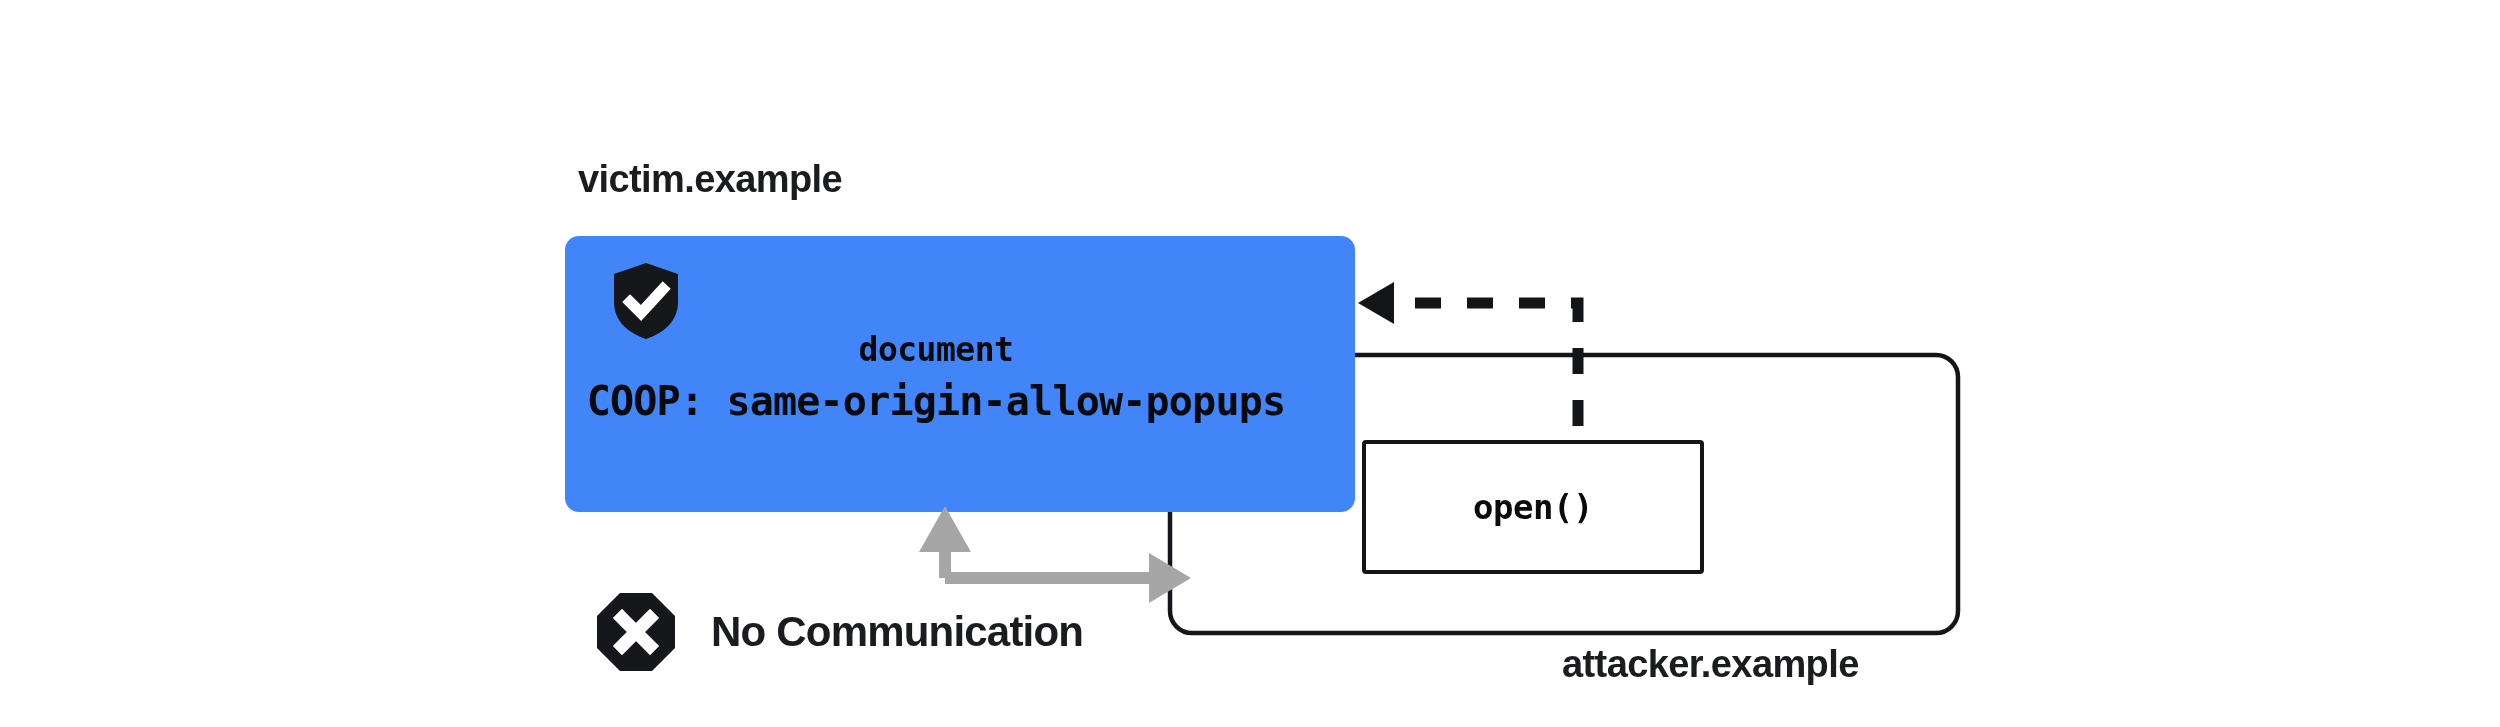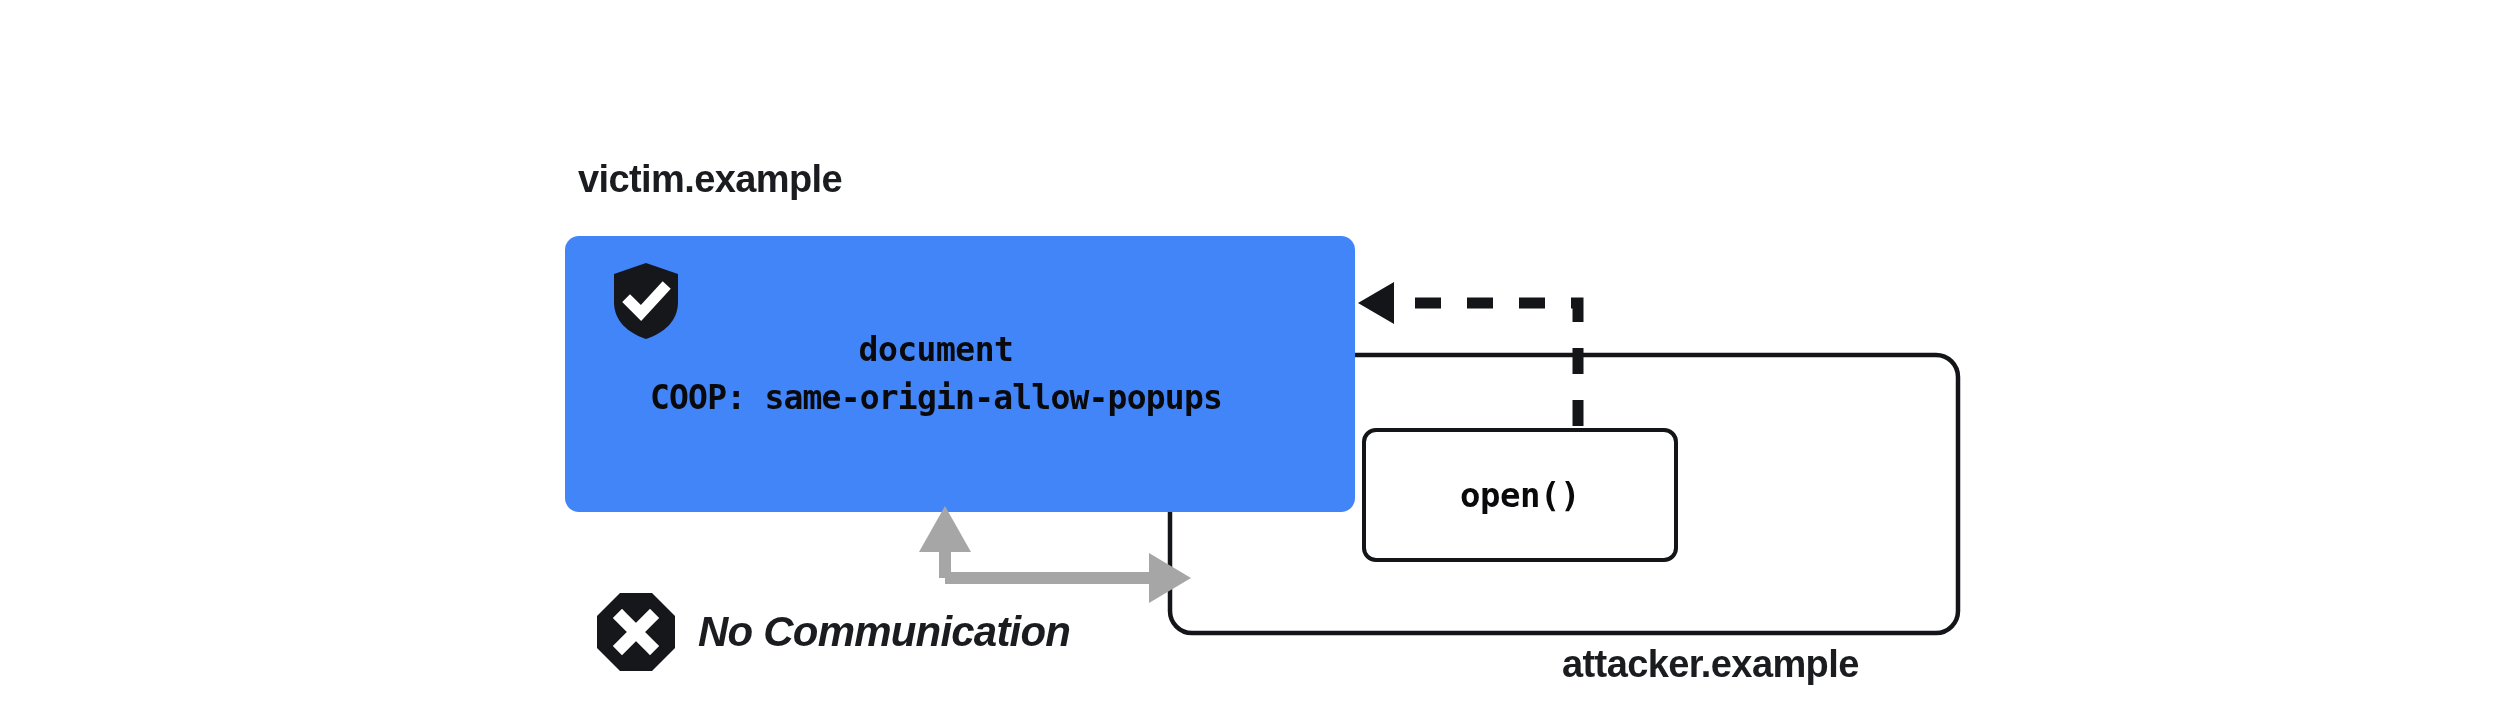--- a/index.html
+++ b/index.html
@@ -62,42 +62,42 @@
     top: 330px;
     font-family: "DejaVu Sans Mono", monospace;
     font-weight: bold;
     font-size: 33px;
     letter-spacing: -0.5px;
   }
   #doc-coop {
     top: 378px;
     font-family: "DejaVu Sans Mono", monospace;
     font-weight: bold;
-    font-size: 33px;
+    font-size: 40px;
     letter-spacing: -0.8px;
   }
 
   
   #attacker-frame {
     position: absolute;
     left: 1166px;
     top: 349px;
     width: 796px;
     height: 288px;
   }
 
   
   #open-box {
     position: absolute;
     left: 1362px;
-    top: 428px;
-    width: 316px;
+    top: 440px;
+    width: 342px;
     height: 134px;
     border: 4px solid #141519;
-    border-radius: 14px;
+    border-radius: 4px;
     box-sizing: border-box;
     background: #ffffff;
     display: flex;
     align-items: center;
     justify-content: center;
   }
   #open-label {
     font-family: "DejaVu Sans Mono", monospace;
     font-weight: bold;
     font-size: 34px;
@@ -123,22 +123,21 @@
     height: 105px;
   }
 
   
   #no-comm-group {
     position: absolute;
     left: 596px;
     top: 592px;
     display: flex;
     align-items: center;
-    gap: 22px;
-    font-style: italic;
+    gap: 35px;
   }
   #no-comm-icon { width: 80px; height: 80px; display: block; }
   #no-comm-label {
     font-family: "Liberation Sans", sans-serif;
     font-weight: bold;
     font-size: 42px;
     letter-spacing: -0.8px;
     color: #1b1c20;
     white-space: nowrap;
     line-height: 1;

